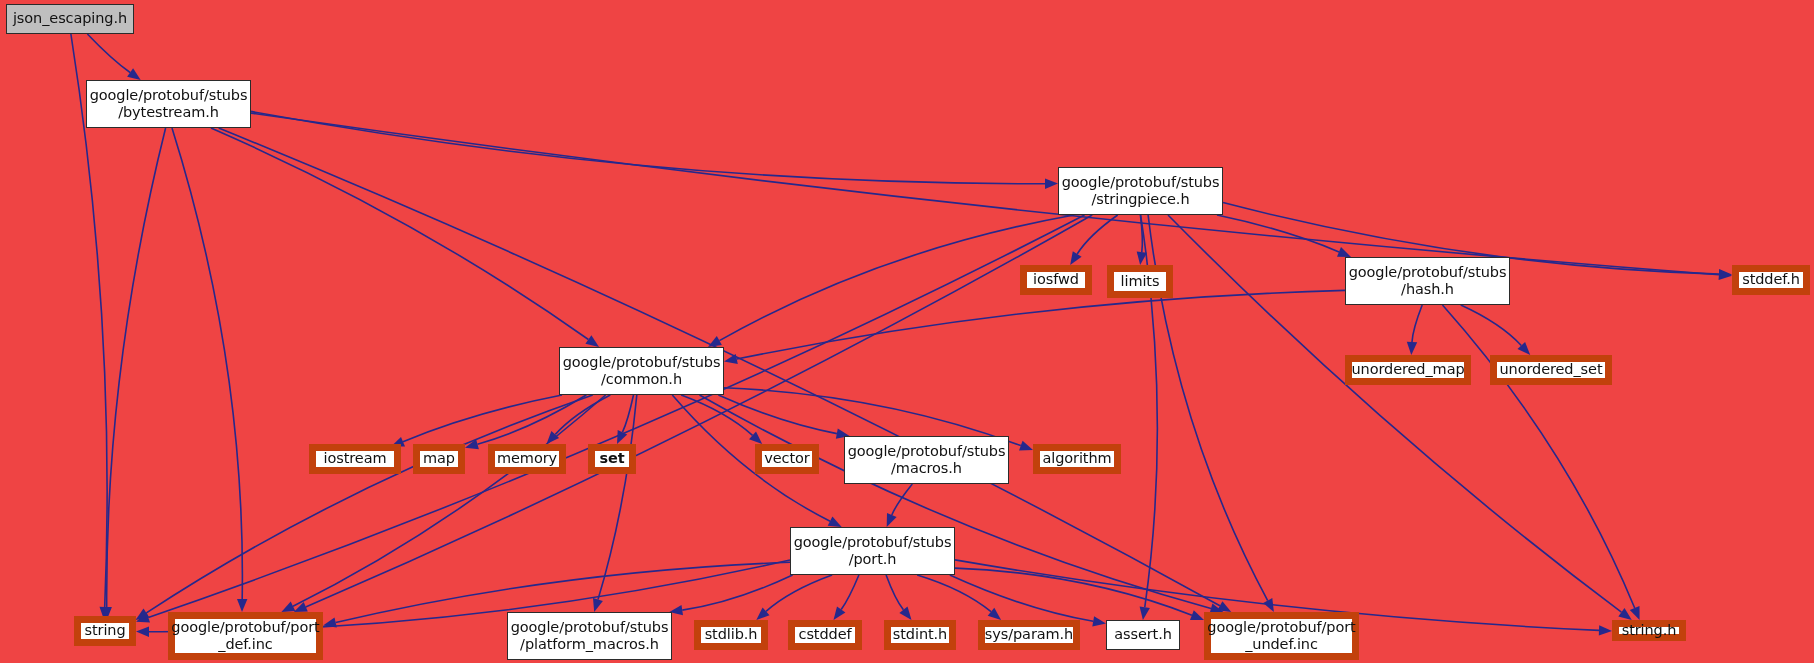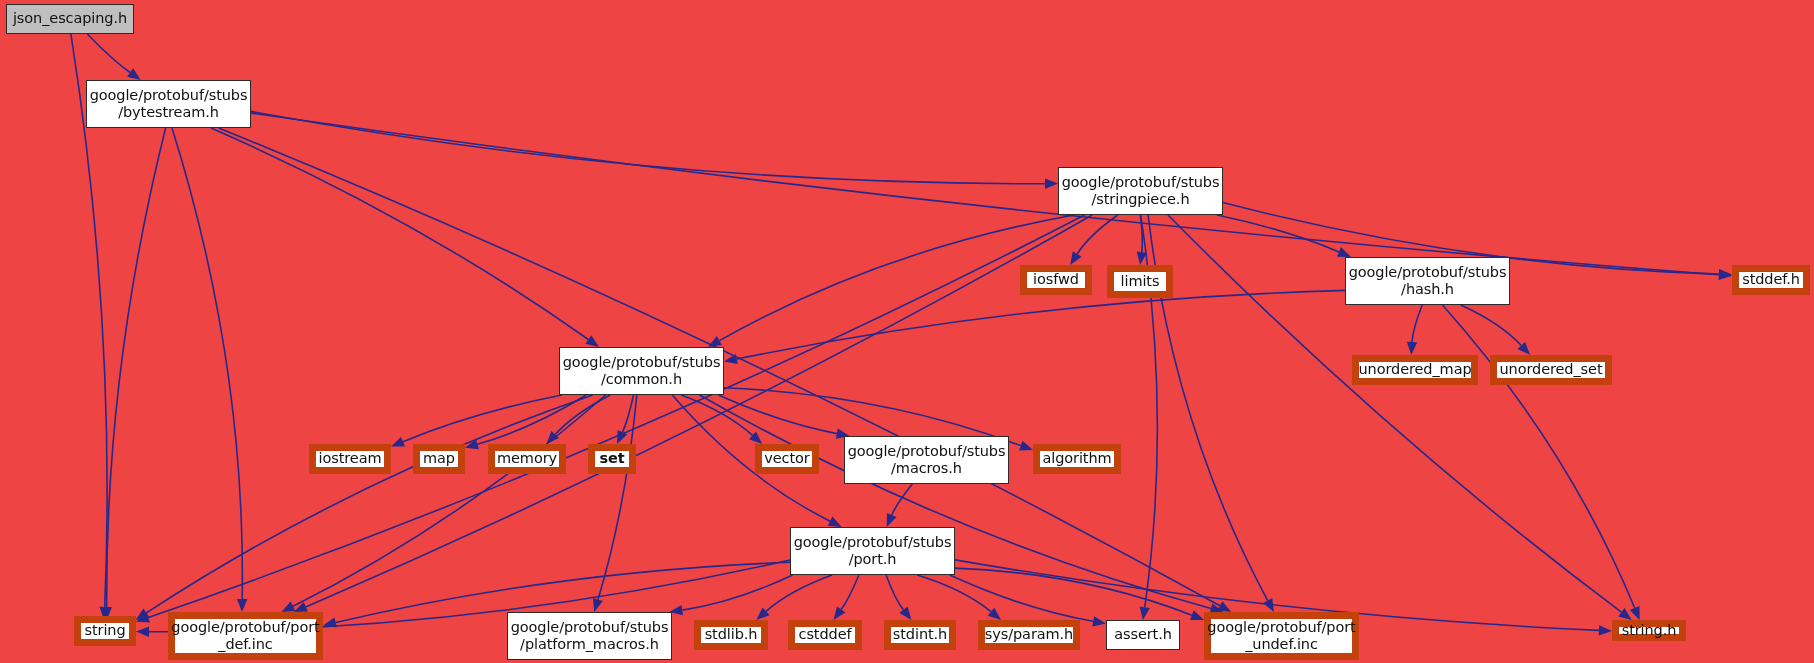--- a/index.html
+++ b/index.html
@@ -161,25 +161,25 @@
       <div class="node current" style="left: 6px; top: 4px; width: 128px; height: 30px;"><span class="node-label">json_escaping.h</span></div>
       <div class="node strong" style="left: 86px; top: 80px; width: 165px; height: 48px;"><span class="node-label">google/protobuf/stubs
 /bytestream.h</span></div>
       <div class="node strong" style="left: 1058px; top: 167px; width: 165px; height: 48px;"><span class="node-label">google/protobuf/stubs
 /stringpiece.h</span></div>
       <div class="node" style="left: 1732px; top: 265px; width: 78px; height: 30px;"><span class="node-label">stddef.h</span></div>
       <div class="node" style="left: 1020px; top: 265px; width: 72px; height: 30px;"><span class="node-label">iosfwd</span></div>
       <div class="node" style="left: 1107px; top: 265px; width: 66px; height: 33px;"><span class="node-label">limits</span></div>
       <div class="node strong" style="left: 1345px; top: 257px; width: 165px; height: 48px;"><span class="node-label">google/protobuf/stubs
 /hash.h</span></div>
-      <div class="node" style="left: 1345px; top: 355px; width: 126px; height: 30px; margin-left: 7px;"><span class="node-label">unordered_map</span></div>
+      <div class="node" style="left: 1345px; top: 355px; width: 126px; height: 30px;"><span class="node-label">unordered_map</span></div>
       <div class="node" style="left: 1490px; top: 355px; width: 122px; height: 30px;"><span class="node-label">unordered_set</span></div>
       <div class="node strong" style="left: 559px; top: 347px; width: 165px; height: 48px;"><span class="node-label">google/protobuf/stubs
 /common.h</span></div>
-      <div class="node" style="left: 309px; top: 444px; width: 82px; height: 30px;"><span class="node-label">iostream</span></div>
+      <div class="node" style="left: 309px; top: 444px; width: 92px; height: 30px;"><span class="node-label">iostream</span></div>
       <div class="node" style="left: 413px; top: 444px; width: 52px; height: 30px;"><span class="node-label">map</span></div>
       <div class="node" style="left: 488px; top: 444px; width: 78px; height: 30px;"><span class="node-label">memory</span></div>
       <div class="node" style="left: 588px; top: 444px; width: 48px; height: 30px; font-weight: bold;"><span class="node-label">set</span></div>
       <div class="node" style="left: 755px; top: 444px; width: 64px; height: 30px;"><span class="node-label">vector</span></div>
       <div class="node strong" style="left: 844px; top: 436px; width: 165px; height: 48px;"><span class="node-label">google/protobuf/stubs
 /macros.h</span></div>
       <div class="node" style="left: 1033px; top: 444px; width: 88px; height: 30px;"><span class="node-label">algorithm</span></div>
       <div class="node strong" style="left: 790px; top: 527px; width: 165px; height: 48px;"><span class="node-label">google/protobuf/stubs
 /port.h</span></div>
       <div class="node" style="left: 74px; top: 616px; width: 62px; height: 30px;"><span class="node-label">string</span></div>

